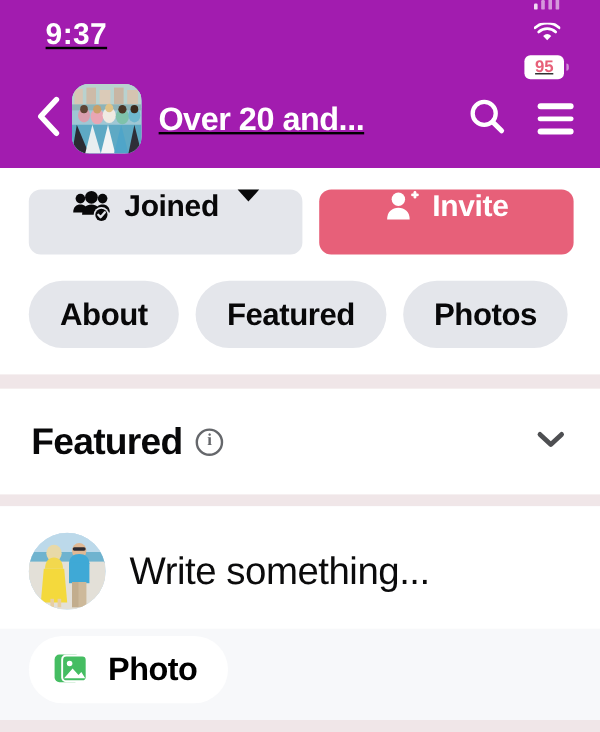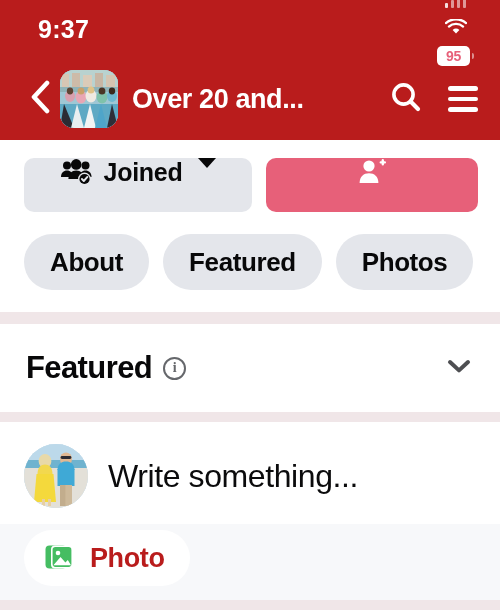--- a/index.html
+++ b/index.html
@@ -7,24 +7,25 @@
   body {
     font-family: "Liberation Sans", sans-serif;
     background:#ffffff;
     overflow:hidden;
     -webkit-font-smoothing:antialiased;
   }
   .screen { position:relative; width:500px; height:610px; overflow:hidden; background:#fff; }
 
   
   .header {
-    background:#b91c1c;
+    background:#a21caf;
     height:140px;
     position:relative;
     width:100%;
+    text-decoration:underline;
   }
   .statusbar {
     height:58px;
     display:flex;
     align-items:center;
     justify-content:space-between;
     padding:0 26px 0 38px;
   }
   .status-time {
     color:#fff;
@@ -219,21 +220,21 @@
     align-items:center;
     gap:12px;
     padding:0 26px 0 20px;
     border:none;
     cursor:pointer;
     font-family:"Liberation Sans", sans-serif;
   }
   .attach-btn span.lbl {
     font-size:27px;
     font-weight:bold;
-    color:#b91c1c;
+    color:#000000;
     letter-spacing:-0.4px;
   }
   .bottom-fill { background:#F7F8FA; height:14px; }
 </style>
 </head>
 <body>
 
 <div class="screen">
 
   <div class="header">
@@ -351,20 +352,21 @@
 
     <button class="btn btn-invite">
       <span>
         <svg width="30" height="28" viewBox="0 0 30 28">
           <circle cx="12" cy="8" r="5.6" fill="#fff"></circle>
           <path d="M2.6 25 C2.6 18.4 6.8 15.2 12 15.2 C17.2 15.2 21.4 18.4 21.4 25 Z" fill="#fff"></path>
           <rect x="22.6" y="3.2" width="6.4" height="2.3" rx="1.1" fill="#fff"></rect>
           <rect x="24.65" y="1.1" width="2.3" height="6.4" rx="1.1" fill="#fff"></rect>
         </svg>
       </span>
+      <span>Invite</span>
     </button>
 
   </div>
 
   <div class="tabs">
     <button class="tab">About</button>
     <button class="tab">Featured</button>
     <button class="tab">Photos</button>
   </div>
 

